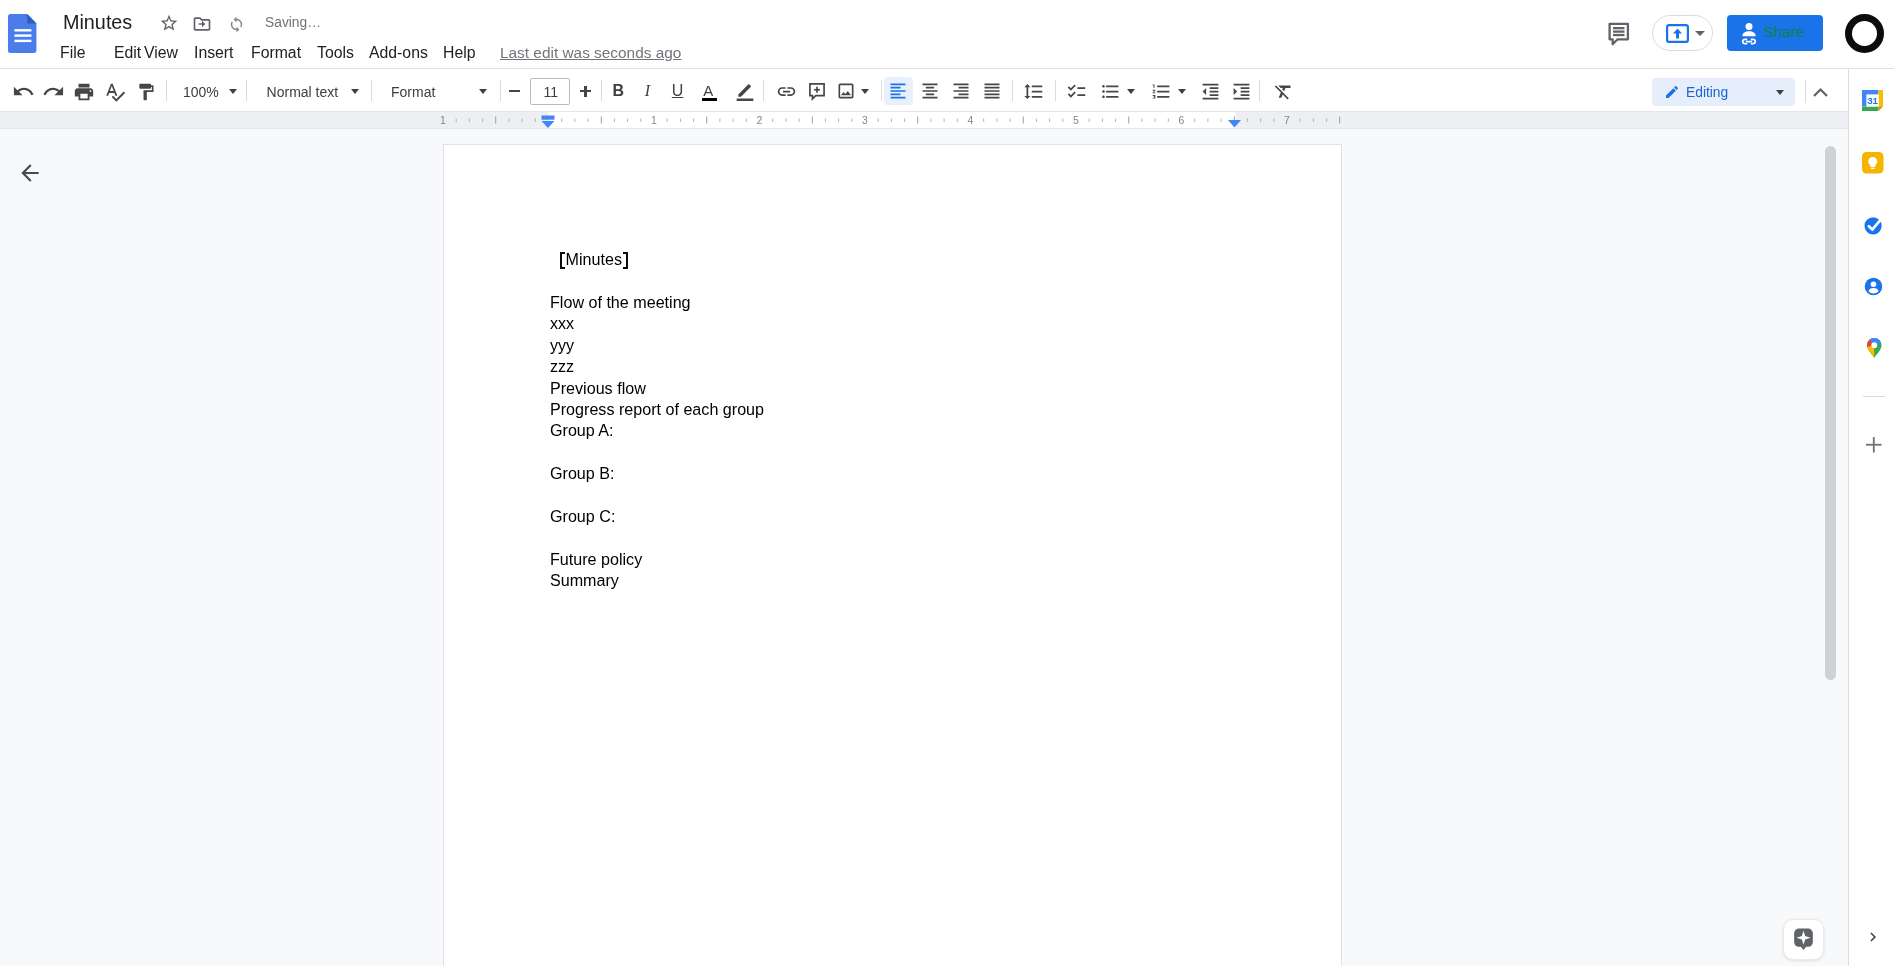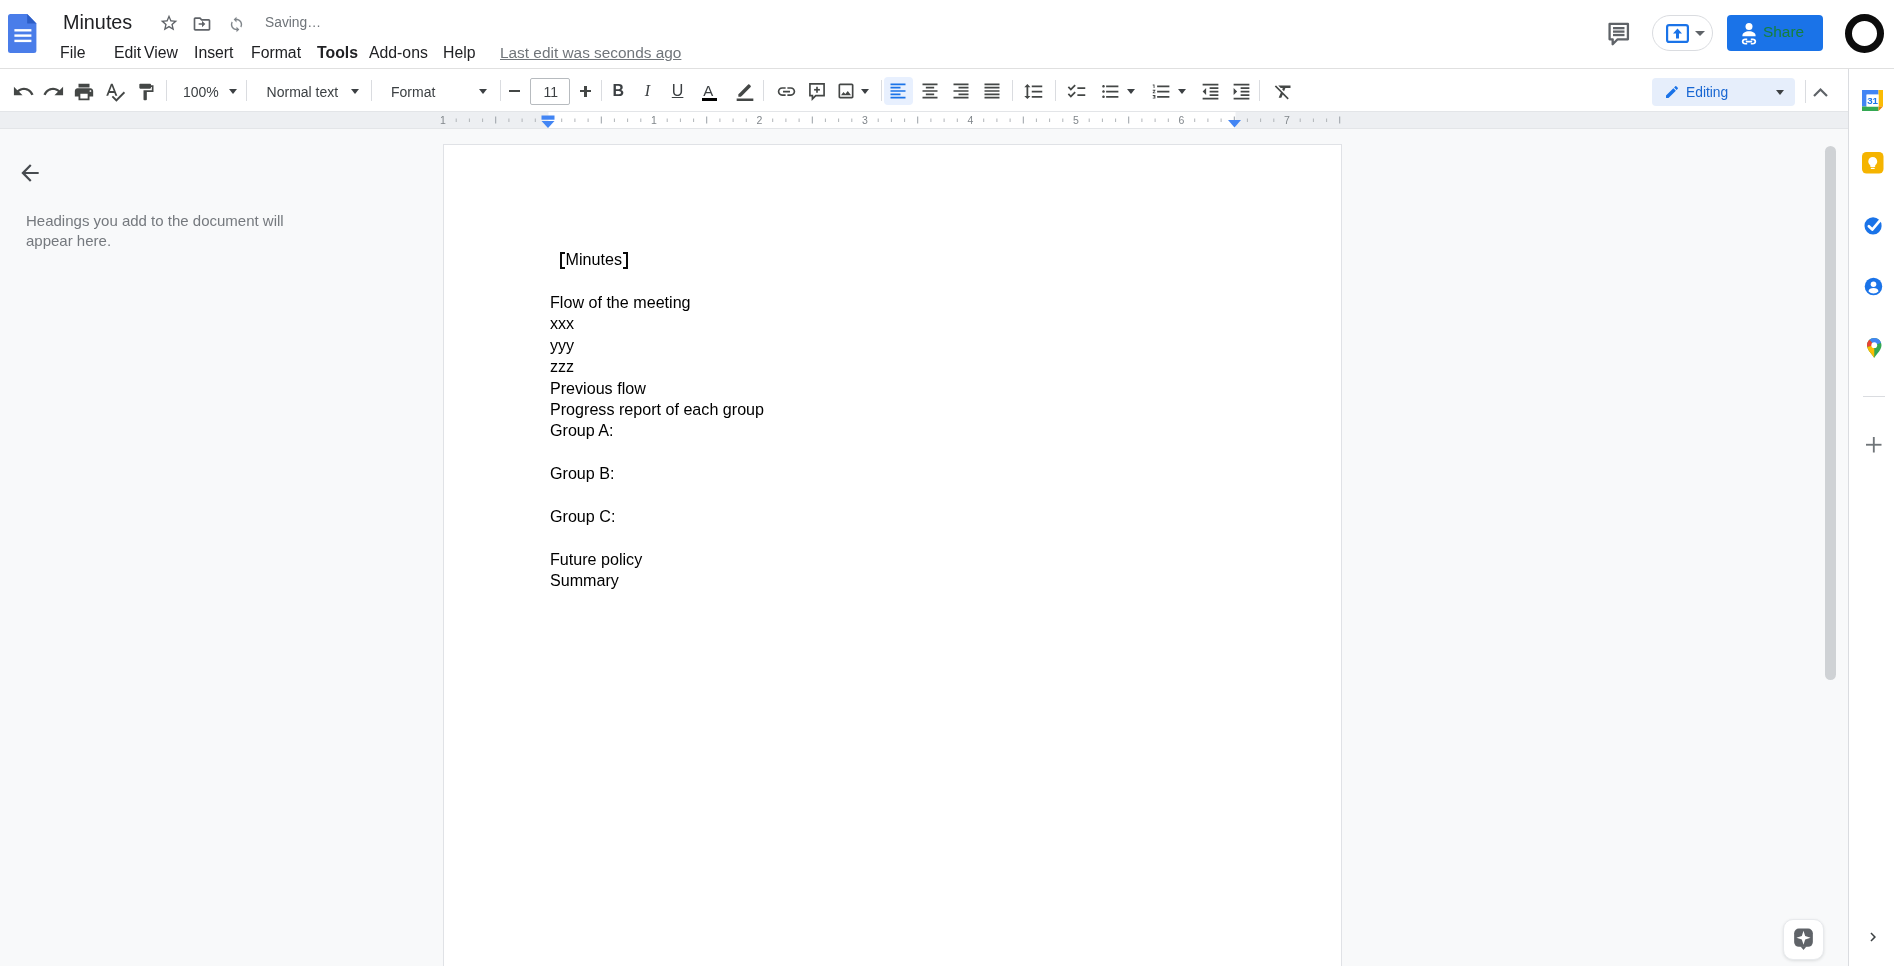--- a/index.html
+++ b/index.html
@@ -44,21 +44,21 @@
   <svg class="abs" style="left:228px; top:16px;" width="17" height="17" viewBox="0 0 24 24" fill="#80868B">
     <path d="M12 4V1L8 5l4 4V6c3.31 0 6 2.69 6 6 0 1.01-.25 1.97-.7 2.8l1.46 1.46C19.54 15.03 20 13.57 20 12c0-4.42-3.58-8-8-8zm0 14c-3.31 0-6-2.69-6-6 0-1.01.25-1.97.7-2.8L5.24 7.74C4.46 8.97 4 10.43 4 12c0 4.42 3.58 8 8 8v3l4-4-4-4v3z"></path>
   </svg>
   <div class="abs" style="left:265px; top:14.5px; font-size:13.8px; color:#6F7479;">Saving…</div>
 
   <div class="menuitem" style="left:60px;">File</div>
   <div class="menuitem" style="left:114px;">Edit</div>
   <div class="menuitem" style="left:144px;">View</div>
   <div class="menuitem" style="left:194px;">Insert</div>
   <div class="menuitem" style="left:251px;">Format</div>
-  <div class="menuitem" style="left:317px;font-weight:bold;">Tools</div>
+  <div class="menuitem" style="left:317px;">Tools</div>
   <div class="menuitem" style="left:369px;text-align:center;">Add-ons</div>
   <div class="menuitem" style="left:443px;">Help</div>
   <div class="menuitem" style="left:500px; color:#70757A; text-decoration:underline; font-size:15.4px;">Last edit was seconds ago</div>
 
   <svg class="abs" style="left:1604.5px; top:19px;" width="27.5" height="27.5" viewBox="0 0 24 24" fill="none" stroke="#5F6368" stroke-width="2">
     <path d="M4 4.3 h16 v13.4 h-9 l-4.3 4.3 v-4.3 h-2.7 z" fill="none" stroke-linejoin="round"></path>
     <line x1="7" y1="8" x2="17" y2="8"></line>
     <line x1="7" y1="11" x2="17" y2="11"></line>
     <line x1="7" y1="14" x2="17" y2="14"></line>
   </svg>
@@ -262,21 +262,20 @@
   <rect x="541.5" y="4.5" width="13" height="4.2" fill="#4285F4"></rect>
   <path d="M541.5 10 L554.5 10 L548 17 Z" fill="#4285F4"></path>
   <path d="M1228 9 L1241 9 L1234.5 16.5 Z" fill="#4285F4"></path>
 </svg>
 
 <div id="content">
 
   <svg class="abs" style="left:17px; top:30.5px;" width="26" height="26" viewBox="0 0 24 24" fill="#474B4F">
     <path d="M20 11H7.83l5.59-5.59L12 4l-8 8 8 8 1.41-1.41L7.83 13H20v-2z"></path>
   </svg>
-  <div class="abs" style="left:26px; top:82px; width:262px; font-size:15px; line-height:20.4px; color:#75797E;">Headings you add to the document will appear here.</div>
 
   <div id="page">
     <div id="doctext"><span class="bro"></span>Minutes<span class="brc"></span>
 
 Flow of the meeting
 xxx
 yyy
 zzz
 Previous flow
 Progress report of each group

